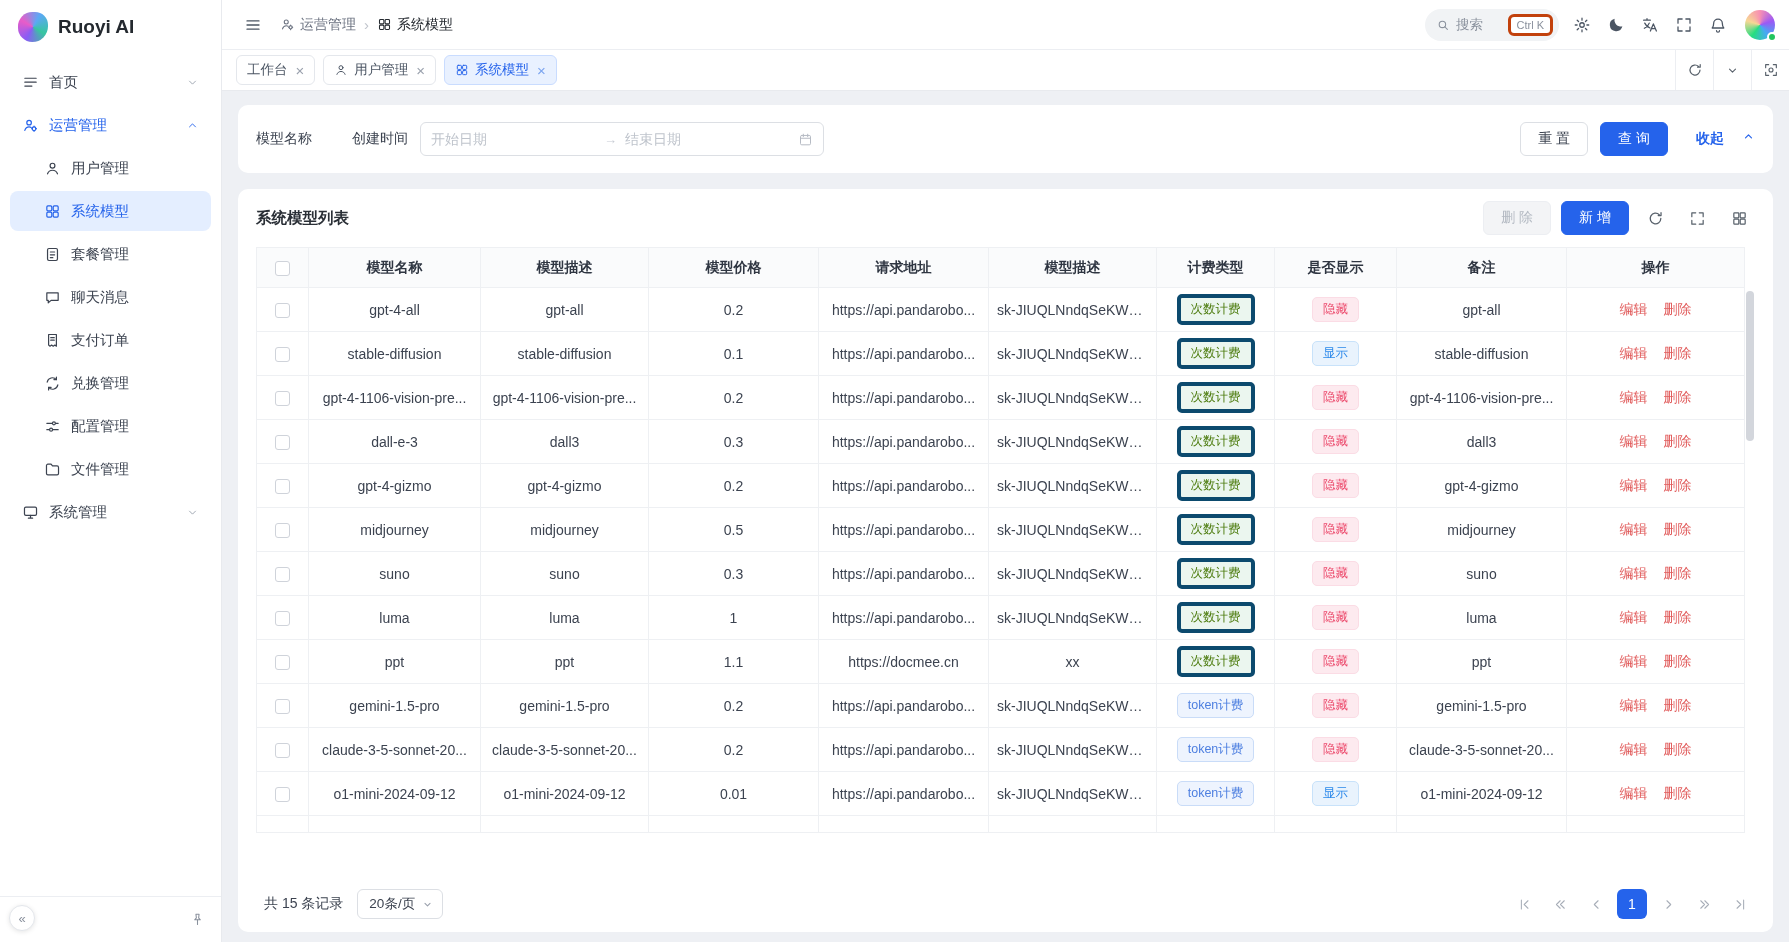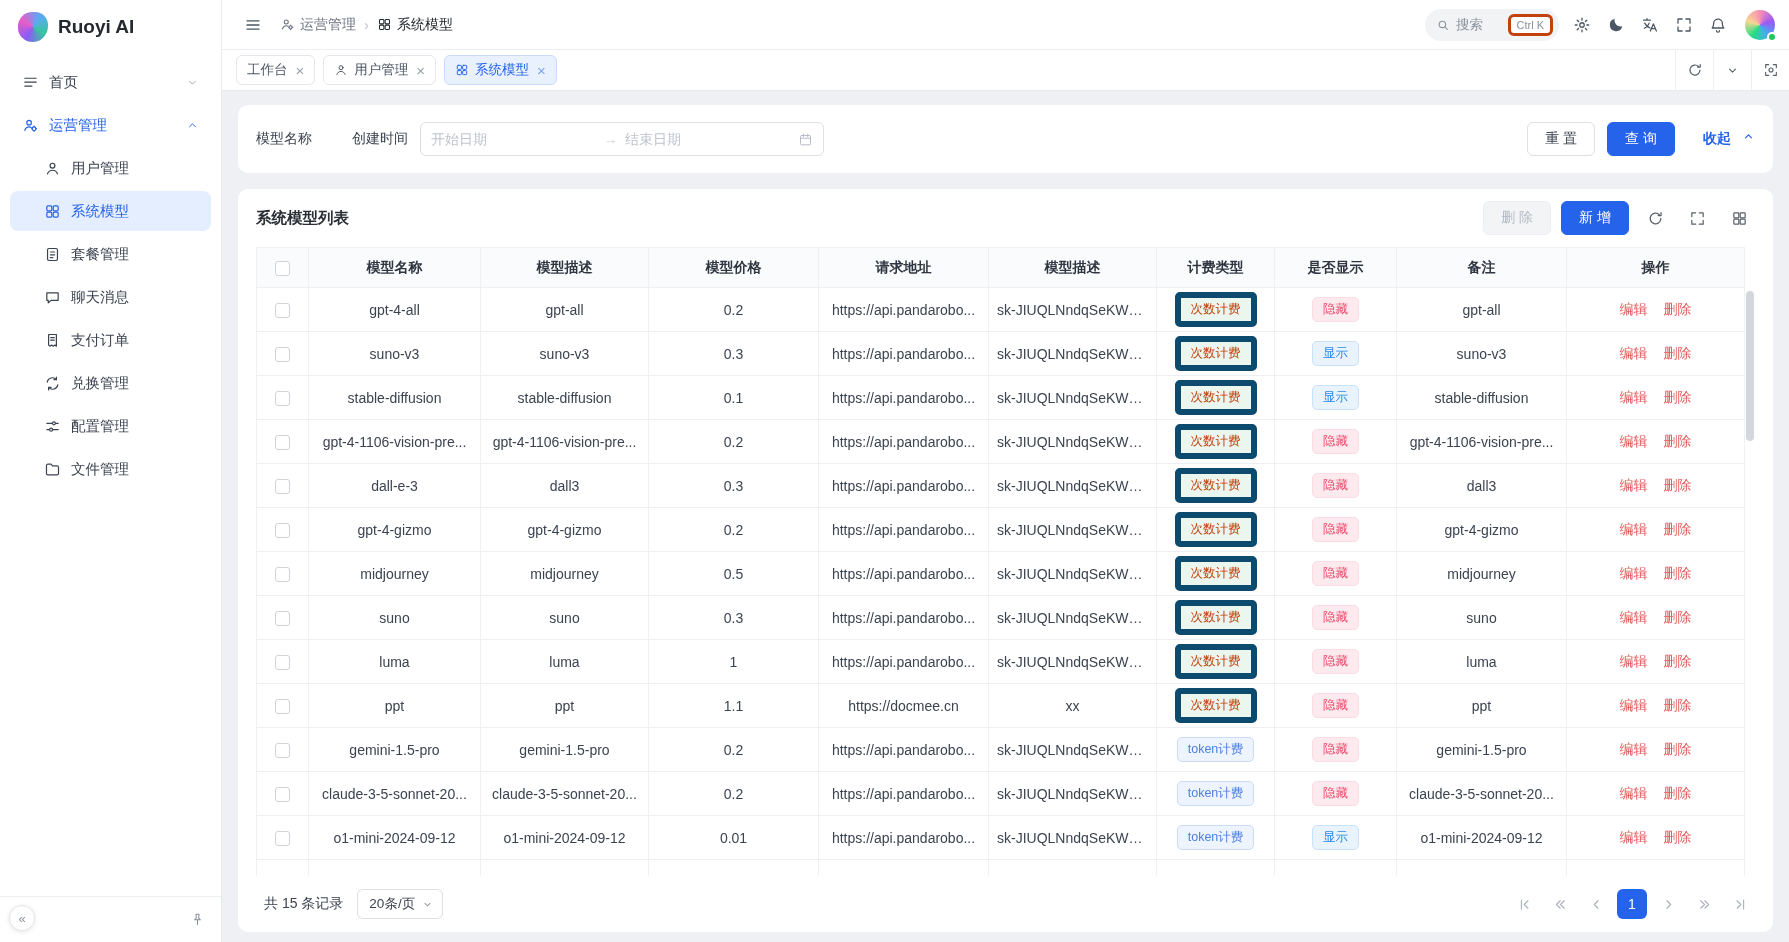--- a/index.html
+++ b/index.html
@@ -69,21 +69,21 @@
   .field + .field { margin-left:28px; }
   .date-range { width:404px; height:34px; border:1px solid #dcdfe4; border-radius:6px; display:flex; align-items:center; padding:0 10px; gap:8px; }
   .date-range input { border:none; outline:none; flex:1; font-size:14px; min-width:0; color:#333; font-family:inherit; }
   .date-range input::placeholder { color:#bfc4cc; }
   .dr-arrow { color:#c8ccd4; font-size:13px; }
   .date-range .icn { color:#b6bbc4; } .date-range .icn svg { width:15px; height:15px; }
   .filter-actions { margin-left:auto; display:flex; align-items:center; gap:12px; }
   .btn { height:34px; padding:0 17px; border-radius:6px; font-size:14px; cursor:pointer; border:1px solid #dcdfe4; background:#fff; color:#3c4350; font-family:inherit; white-space:nowrap; }
   .btn.primary { background:#2563eb; border-color:#2563eb; color:#fff; }
   .btn.disabled { background:#f3f4f6; border-color:#eceef2; color:#b3b9c2; cursor:not-allowed; }
-  .link-collapse { color:#2563eb; display:flex; align-items:flex-start; gap:11px; cursor:pointer; font-weight:bold; white-space:nowrap;padding-left:16px; }
+  .link-collapse { color:#2563eb; display:flex; align-items:flex-start; gap:18px; cursor:pointer; font-weight:bold; white-space:nowrap;padding-left:16px; }
   .link-collapse .icn svg { width:13px; height:13px; }
 
   
   .table-card { background:#fff; border-radius:10px; flex:1; display:flex; flex-direction:column; min-height:0; padding:0 18px; }
   .table-head { height:58px; display:flex; align-items:center; flex:none; }
   .table-title { font-size:15.5px; font-weight:bold; color:#2a2f36; }
   .table-toolbar { margin-left:auto; display:flex; align-items:center; gap:10px; }
   .tb-icon-btn { width:32px; height:32px; border:none; background:transparent; color:#57606a; display:flex; align-items:center; justify-content:center; cursor:pointer; border-radius:6px; }
   .tb-icon-btn svg { width:17px; height:17px; }
   .table-wrap { flex:1; position:relative; min-height:0; overflow:hidden; }
@@ -91,21 +91,21 @@
   th, td { border:1px solid #eef0f3; text-align:center; font-size:14px; color:#3c4350; padding:0 8px; overflow:hidden; text-overflow:ellipsis; white-space:nowrap; }
   thead th { background:#fafbfc; height:40px; font-weight:bold; color:#2f3642; }
   tbody td { height:44px; }
   tr.ghost td { height:17px; }
   th:nth-child(1){width:52px} th:nth-child(2){width:172px} th:nth-child(3){width:168px}
   th:nth-child(4){width:170px} th:nth-child(5){width:170px} th:nth-child(6){width:168px}
   th:nth-child(7){width:118px} th:nth-child(8){width:122px} th:nth-child(9){width:170px}
   th:nth-child(10){width:178px}
   .checkbox { display:inline-block; width:15px; height:15px; border:1px solid #cfd3da; border-radius:3px; background:#fff; vertical-align:middle; cursor:pointer; }
   .tag { display:inline-block; padding:4px 10px; border-radius:5px; font-size:12.5px; line-height:1.2; }
-  .tag-count  { color:#c2410c; background:#ebf6ef; border:6px solid #0c4a6e; }
+  .tag-count  { color:#4d7c0f; background:#ebf6ef; border:4px solid #0c4a6e; }
   .tag-token  { color:#4d7fe0; background:#eef4fe; border:1px solid #c9dcf8; }
   .tag-hidden { color:#ec4a6c; background:#fdeaef; border:1px solid #fbdce5; }
   .tag-shown  { color:#2b88ea; background:#e9f3fd; border:1px solid #c8e2fa; }
   .op { cursor:pointer; margin:0 8px; color:#e15b5b; text-decoration:none; }
   .vscroll { position:absolute; top:0; right:0; width:10px; height:100%; }
   .vscroll .thumb { position:absolute; top:44px; right:1px; width:8px; height:150px; background:#d3d6dc; border-radius:4px; cursor:pointer; }
 
   
   .pagination { height:56px; display:flex; align-items:center; gap:14px; flex:none; }
   .pg-total { color:#3c4350;margin-left:8px; }
@@ -225,20 +225,34 @@
           <span class="mi-label">配置管理</span>
         </div>
         <div class="mi sub">
           <span class="icn">
             <svg viewBox="0 0 24 24" fill="none" stroke="currentColor" stroke-width="1.7" stroke-linecap="round" stroke-linejoin="round">
               <path d="M3.5 6.5a2 2 0 0 1 2-2h4.5l2 2.5h6.5a2 2 0 0 1 2 2v8.5a2 2 0 0 1-2 2h-13a2 2 0 0 1-2-2z"></path>
             </svg>
           </span>
           <span class="mi-label">文件管理</span>
         </div>
+        <div class="mi top">
+          <span class="icn">
+            <svg viewBox="0 0 24 24" fill="none" stroke="currentColor" stroke-width="1.7" stroke-linecap="round" stroke-linejoin="round">
+              <rect x="3.5" y="4.5" width="17" height="11.5" rx="2"></rect>
+              <path d="M9 20h6M12 16v4"></path>
+            </svg>
+          </span>
+          <span class="mi-label">系统管理</span>
+          <span class="icn chev">
+            <svg viewBox="0 0 24 24" fill="none" stroke="currentColor" stroke-width="1.7" stroke-linecap="round" stroke-linejoin="round">
+              <path d="M6.5 9.5 12 15l5.5-5.5"></path>
+            </svg>
+          </span>
+        </div>
       </nav>
     <div class="sidebar-footer">
       <span class="icn">
           <svg viewBox="0 0 24 24" fill="none" stroke="currentColor" stroke-width="1.7" stroke-linecap="round" stroke-linejoin="round">
             <path d="M9.5 3.5h5l-.7 6 2.7 3H7.5l2.7-3z"></path>
             <path d="M12 12.5V20"></path>
           </svg>
         </span>
     </div>
     <button class="collapse-btn">«</button>
@@ -483,32 +497,20 @@
                   <td>0.2</td>
                   <td>https://api.pandarobo...</td>
                   <td>sk-JIUQLNndqSeKWU...</td>
                   <td><span class="tag tag-count">次数计费</span></td>
                   <td><span class="tag tag-hidden">隐藏</span></td>
                   <td>gpt-all</td>
                   <td><a class="op">编辑</a><a class="op">删除</a></td>
                 </tr>
                 <tr>
                   <td class="cb-col"><span class="checkbox"></span></td>
-                  <td>suno-v3</td>
-                  <td>suno-v3</td>
-                  <td>0.3</td>
-                  <td>https://api.pandarobo...</td>
-                  <td>sk-JIUQLNndqSeKWU...</td>
-                  <td><span class="tag tag-count">次数计费</span></td>
-                  <td><span class="tag tag-shown">显示</span></td>
-                  <td>suno-v3</td>
-                  <td><a class="op">编辑</a><a class="op">删除</a></td>
-                </tr>
-                <tr>
-                  <td class="cb-col"><span class="checkbox"></span></td>
                   <td>stable-diffusion</td>
                   <td>stable-diffusion</td>
                   <td>0.1</td>
                   <td>https://api.pandarobo...</td>
                   <td>sk-JIUQLNndqSeKWU...</td>
                   <td><span class="tag tag-count">次数计费</span></td>
                   <td><span class="tag tag-shown">显示</span></td>
                   <td>stable-diffusion</td>
                   <td><a class="op">编辑</a><a class="op">删除</a></td>
                 </tr>

